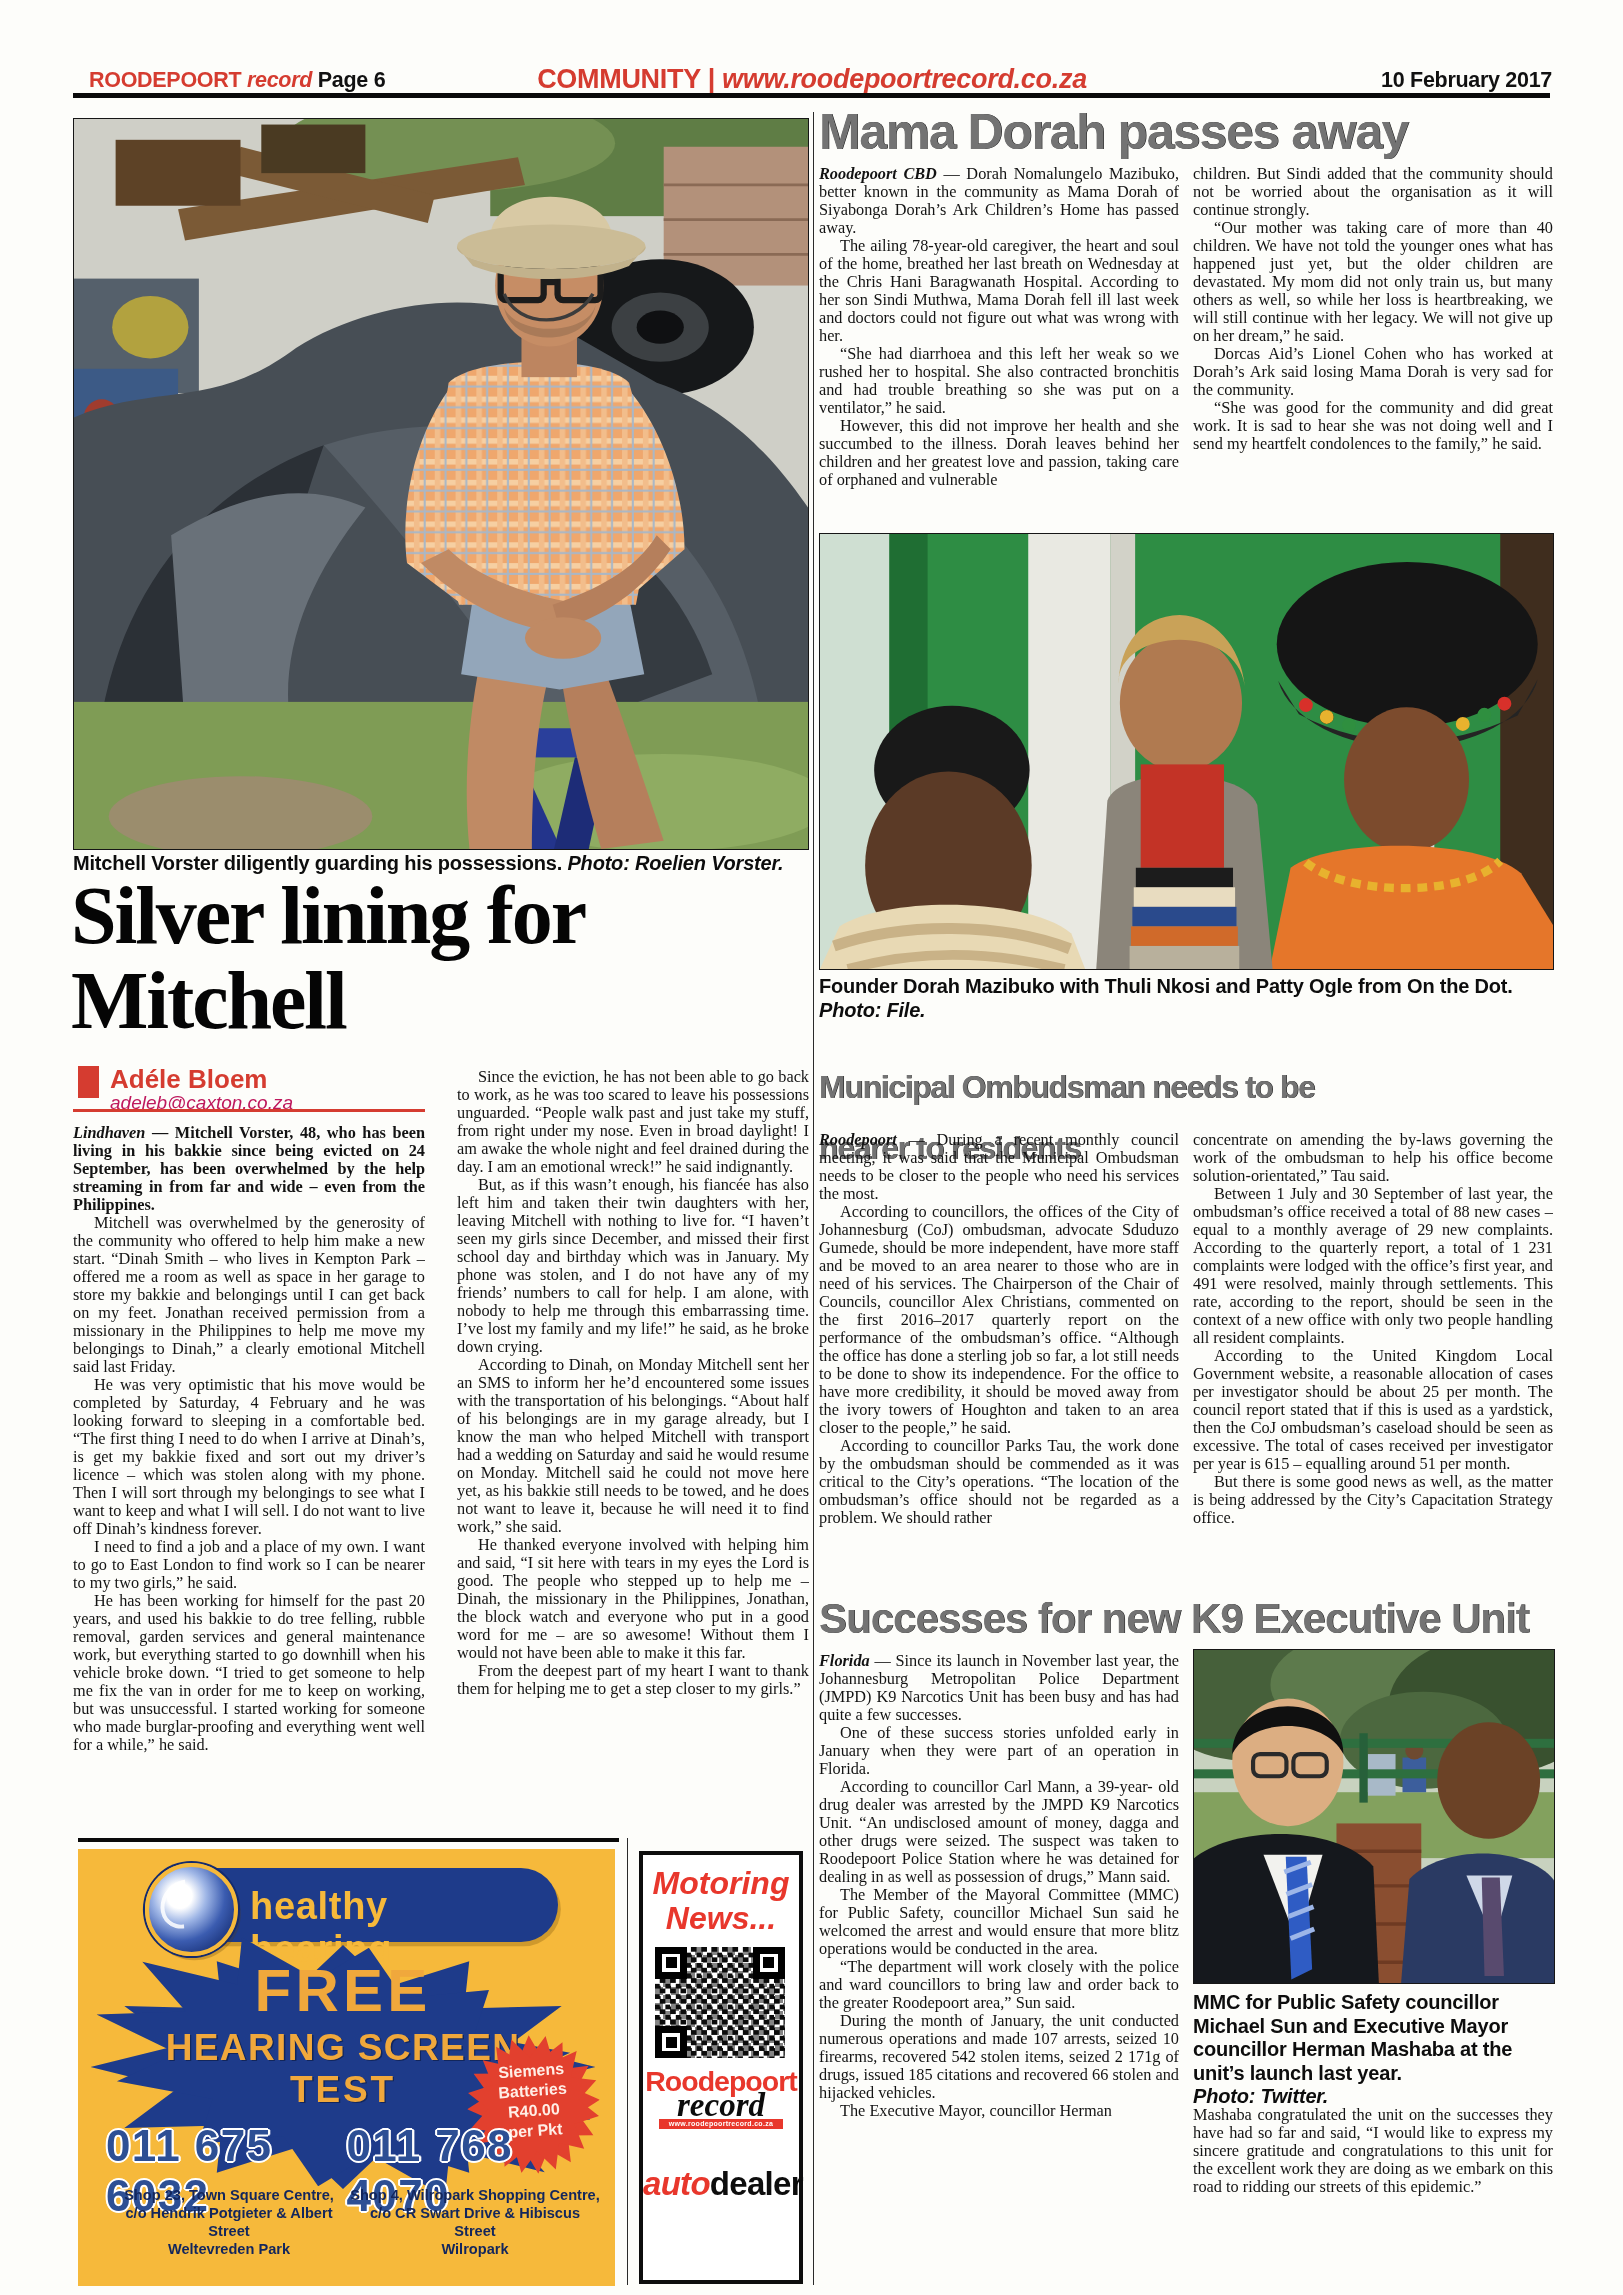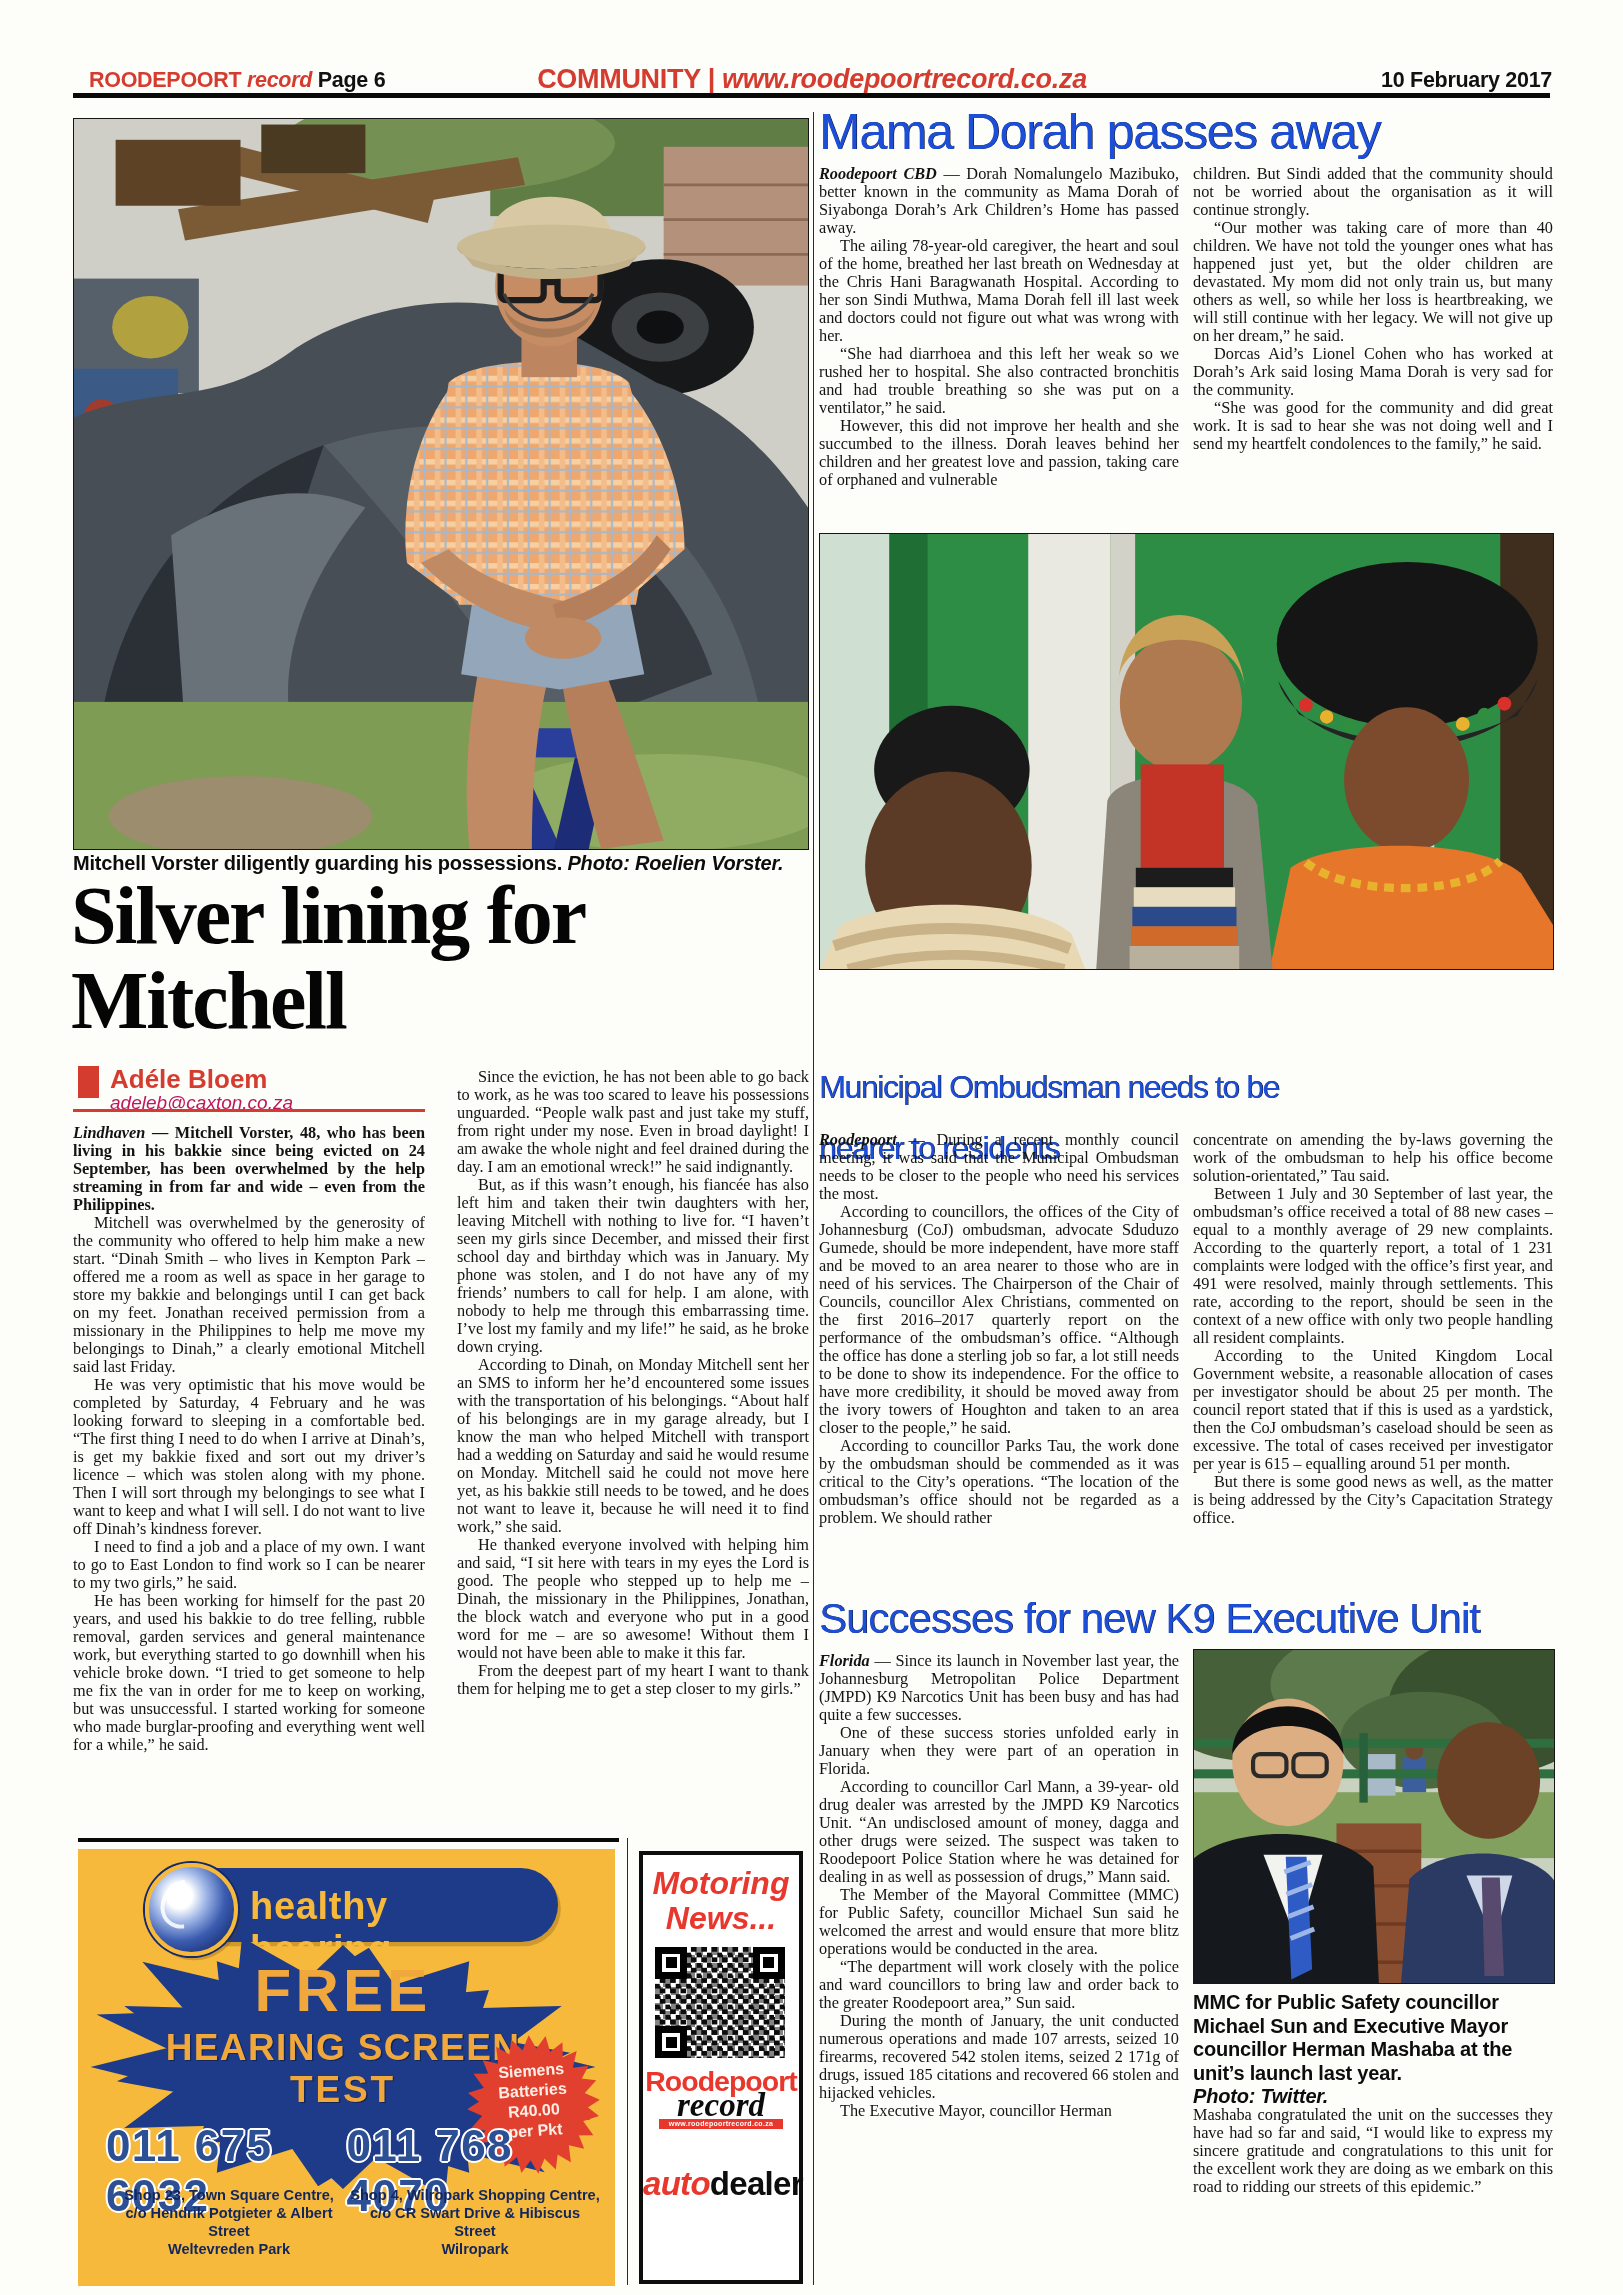--- a/index.html
+++ b/index.html
@@ -11,21 +11,21 @@
   
   .mast{font-weight:bold;font-size:21.5px;letter-spacing:-0.3px;white-space:nowrap;}
   .mast .red{color:#d53c30;}
   .mast .it{font-style:italic;}
   .mast-center{font-size:27px;}
   .mast-rule{background:#0a0a0a;}
 
   
   .serif-head{font-family:"Liberation Serif", serif;font-weight:bold;font-size:82px;
               line-height:85px;letter-spacing:-2.1px;color:#050505;white-space:nowrap;}
-  .sans-head{font-weight:400;color:#1d4ed8;text-shadow:0.5px 0 0 #0c0c0c;white-space:nowrap;}
+  .sans-head{font-weight:700;color:#737373;text-shadow:0.5px 0 0 #0c0c0c;white-space:nowrap;}
 
   
   .by-square{width:21px;height:32px;background:#d53c30;display:inline-block;vertical-align:top;margin-right:11px;}
   .by-name{color:#d53c30;font-weight:bold;font-size:26px;line-height:26px;}
   .by-email{color:#be185d;font-style:italic;font-size:19px;line-height:21px;}
   .by-rule{background:#d53c30;height:2.8px;}
 
   
   .body-text{font-family:"Liberation Serif", serif;font-size:16.3px;line-height:18px;
              text-align:justify;color:#131313;overflow:hidden;}
@@ -265,20 +265,23 @@
       <rect x="446" y="590" width="158" height="33" fill="#b8b09c"></rect>
 
       <ellipse cx="190" cy="338" rx="112" ry="92" fill="#191919"></ellipse>
       <ellipse cx="185" cy="475" rx="120" ry="135" fill="#5b3a26"></ellipse>
       <path d="M0,623 L28,562 C95,518 300,520 362,572 L382,623 Z" fill="#e8d9b4"></path>
       <path d="M20,590 C120,556 260,556 360,594" fill="none" stroke="#c9b287" stroke-width="16"></path>
       <path d="M40,623 C140,596 240,596 352,623" fill="none" stroke="#c9b287" stroke-width="14"></path>
     </svg>
   </div>
 
+  <div class="abs caption" style="left:819px;top:975px;width:733px;">
+    <span>Founder Dorah Mazibuko with Thuli Nkosi and Patty Ogle from On the Dot. </span><span class="credit">Photo: File.</span>
+  </div>
 
   <div class="abs sans-head" style="left:819px;top:1057px;font-size:32px;line-height:61px;letter-spacing:-1.4px;">
     <div>Municipal Ombudsman needs to be</div>
     <div>nearer to residents</div>
   </div>
 
   <div class="abs body-text" style="left:819px;top:1131px;width:360px;height:458px;">
     <p><span class="loc">Roodepoort</span><span> — During a recent monthly council meeting, it was said that the Municipal Ombudsman needs to be closer to the people who need his services the most.</span></p>
     <p class="ind">According to councillors, the offices of the City of Johannesburg (CoJ) ombudsman, advocate Sduduzo Gumede, should be more independent, have more staff and be moved to an area nearer to those who are in need of his services. The Chairperson of the Chair of Councils, councillor Alex Christians, commented on the first 2016–2017 quarterly report on the performance of the ombudsman’s office. “Although the office has done a sterling job so far, a lot still needs to be done to show its independence. For the office to have more credibility, it should be moved away from the ivory towers of Houghton and taken to an area closer to the people,” he said.</p>
     <p class="ind">According to councillor Parks Tau, the work done by the ombudsman should be commended as it was critical to the City’s operations. “The location of the ombudsman’s office should not be regarded as a problem. We should rather</p>

